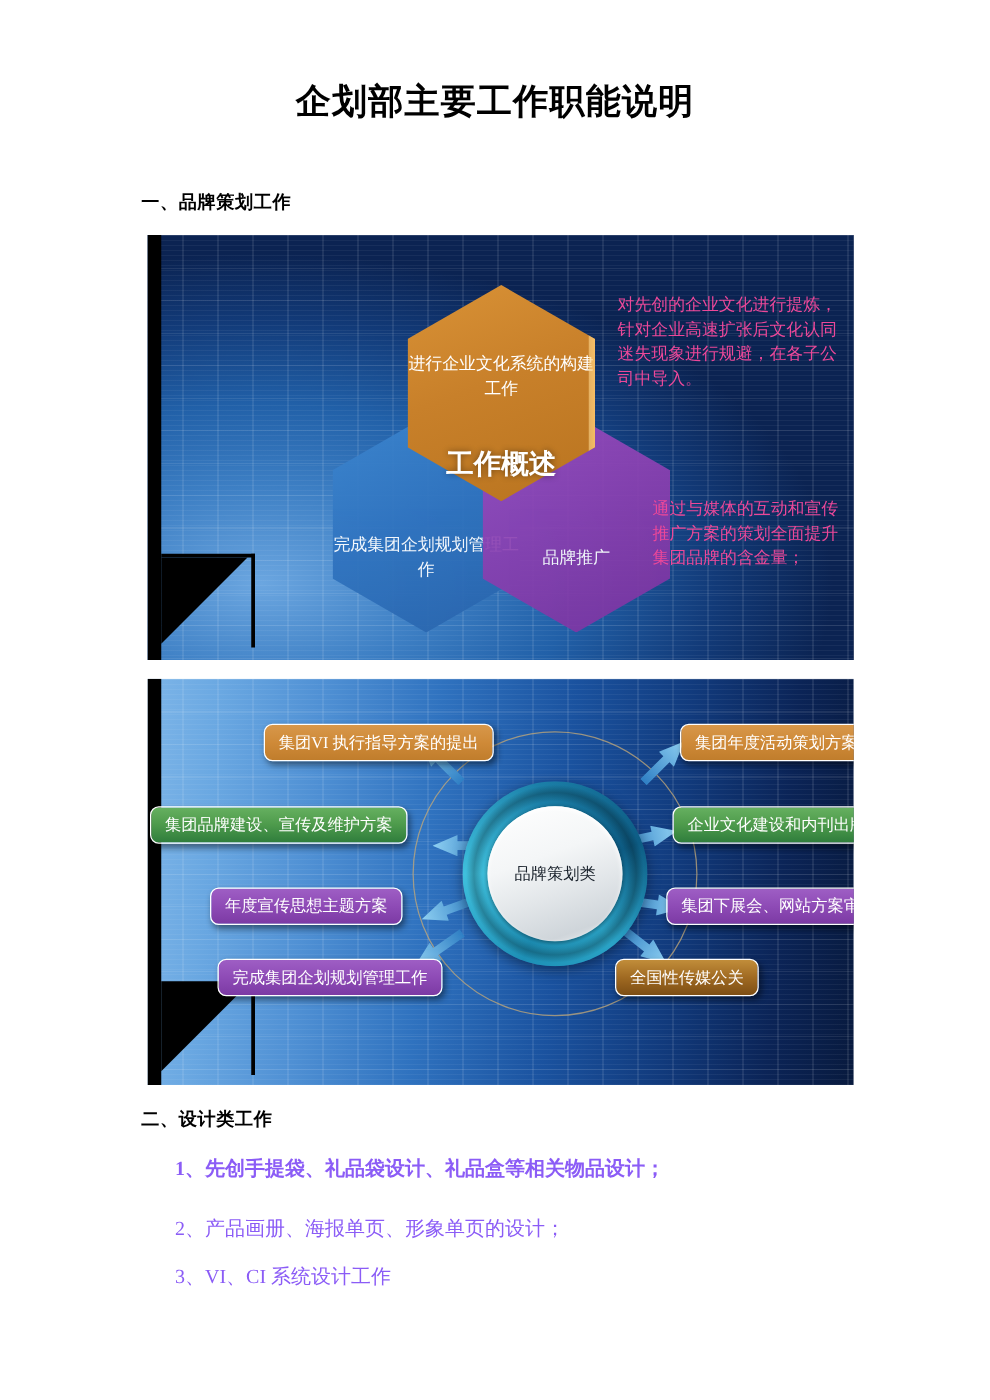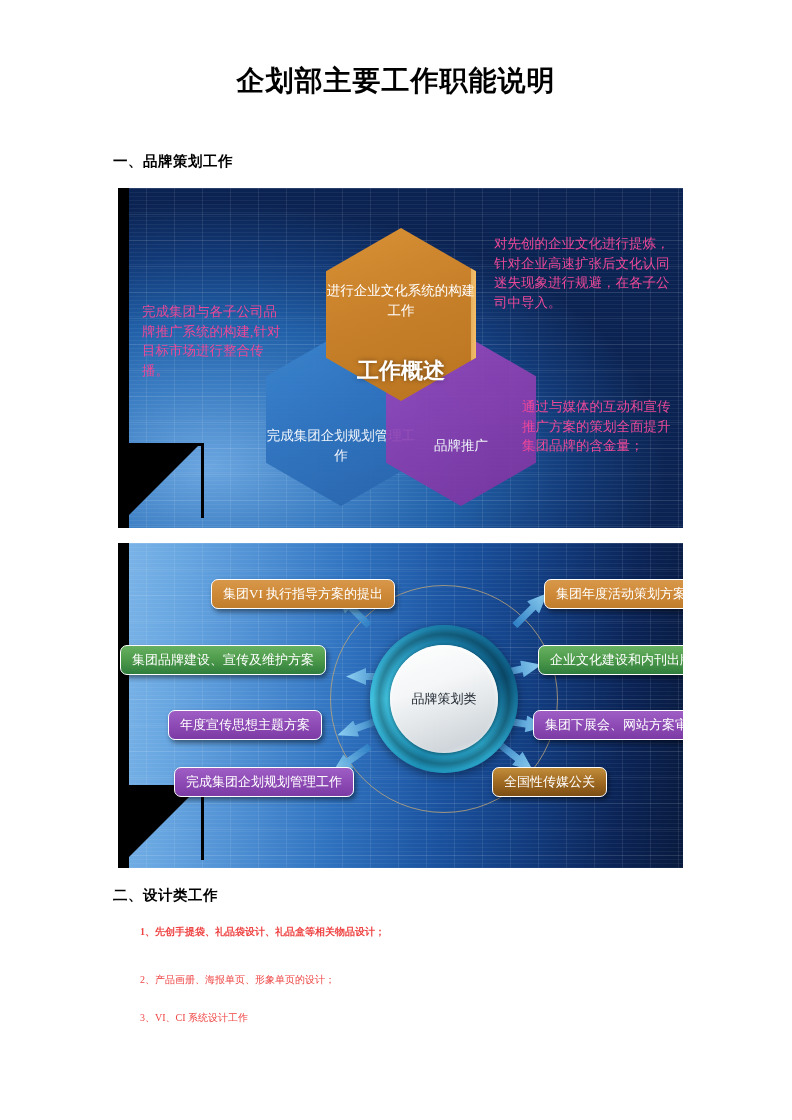--- a/index.html
+++ b/index.html
@@ -43,22 +43,22 @@
     color: #000;
     letter-spacing: 0.5px;
     font-family: "Liberation Sans", "DejaVu Sans", sans-serif;
   }
   #sec1 { top: 152px; }
   #sec2 { top: 886px; }
 
   .body-item {
     position: absolute;
     left: 140px;
-    font-size: 10px;
-    color: #ef4444;
+    font-size: 16px;
+    color: #8b5cf6;
     font-family: "Liberation Serif", "DejaVu Serif", serif;
   }
   #item1 { top: 925px; font-weight: bold; }
   #item2 { top: 973px; }
   #item3 { top: 1011px; }
 
   
   .slide {
     position: absolute;
     left: 118px;
@@ -291,21 +291,20 @@
     </div>
     <div class="hex" id="hex-blue">
       <span class="hex-label">完成集团企划规划管理工作</span>
     </div>
     <div class="hex" id="hex-purple">
       <span class="hex-label">品牌推广</span>
     </div>
 
     <div class="hex-center-label">工作概述</div>
 
-    <div class="callout" id="callout-left">完成集团与各子公司品牌推广系统的构建,针对目标市场进行整合传播。</div>
     <div class="callout" id="callout-topright">对先创的企业文化进行提炼，针对企业高速扩张后文化认同迷失现象进行规避，在各子公司中导入。</div>
     <div class="callout" id="callout-bottomright">通过与媒体的互动和宣传推广方案的策划全面提升集团品牌的含金量；</div>
 
     <div class="corner-deco" id="deco1"></div>
   </div>
 
   <div class="slide" id="slide2">
     <div class="slide-bg"></div>
     <div class="grid-overlay"></div>
     <div class="scan-overlay"></div>

